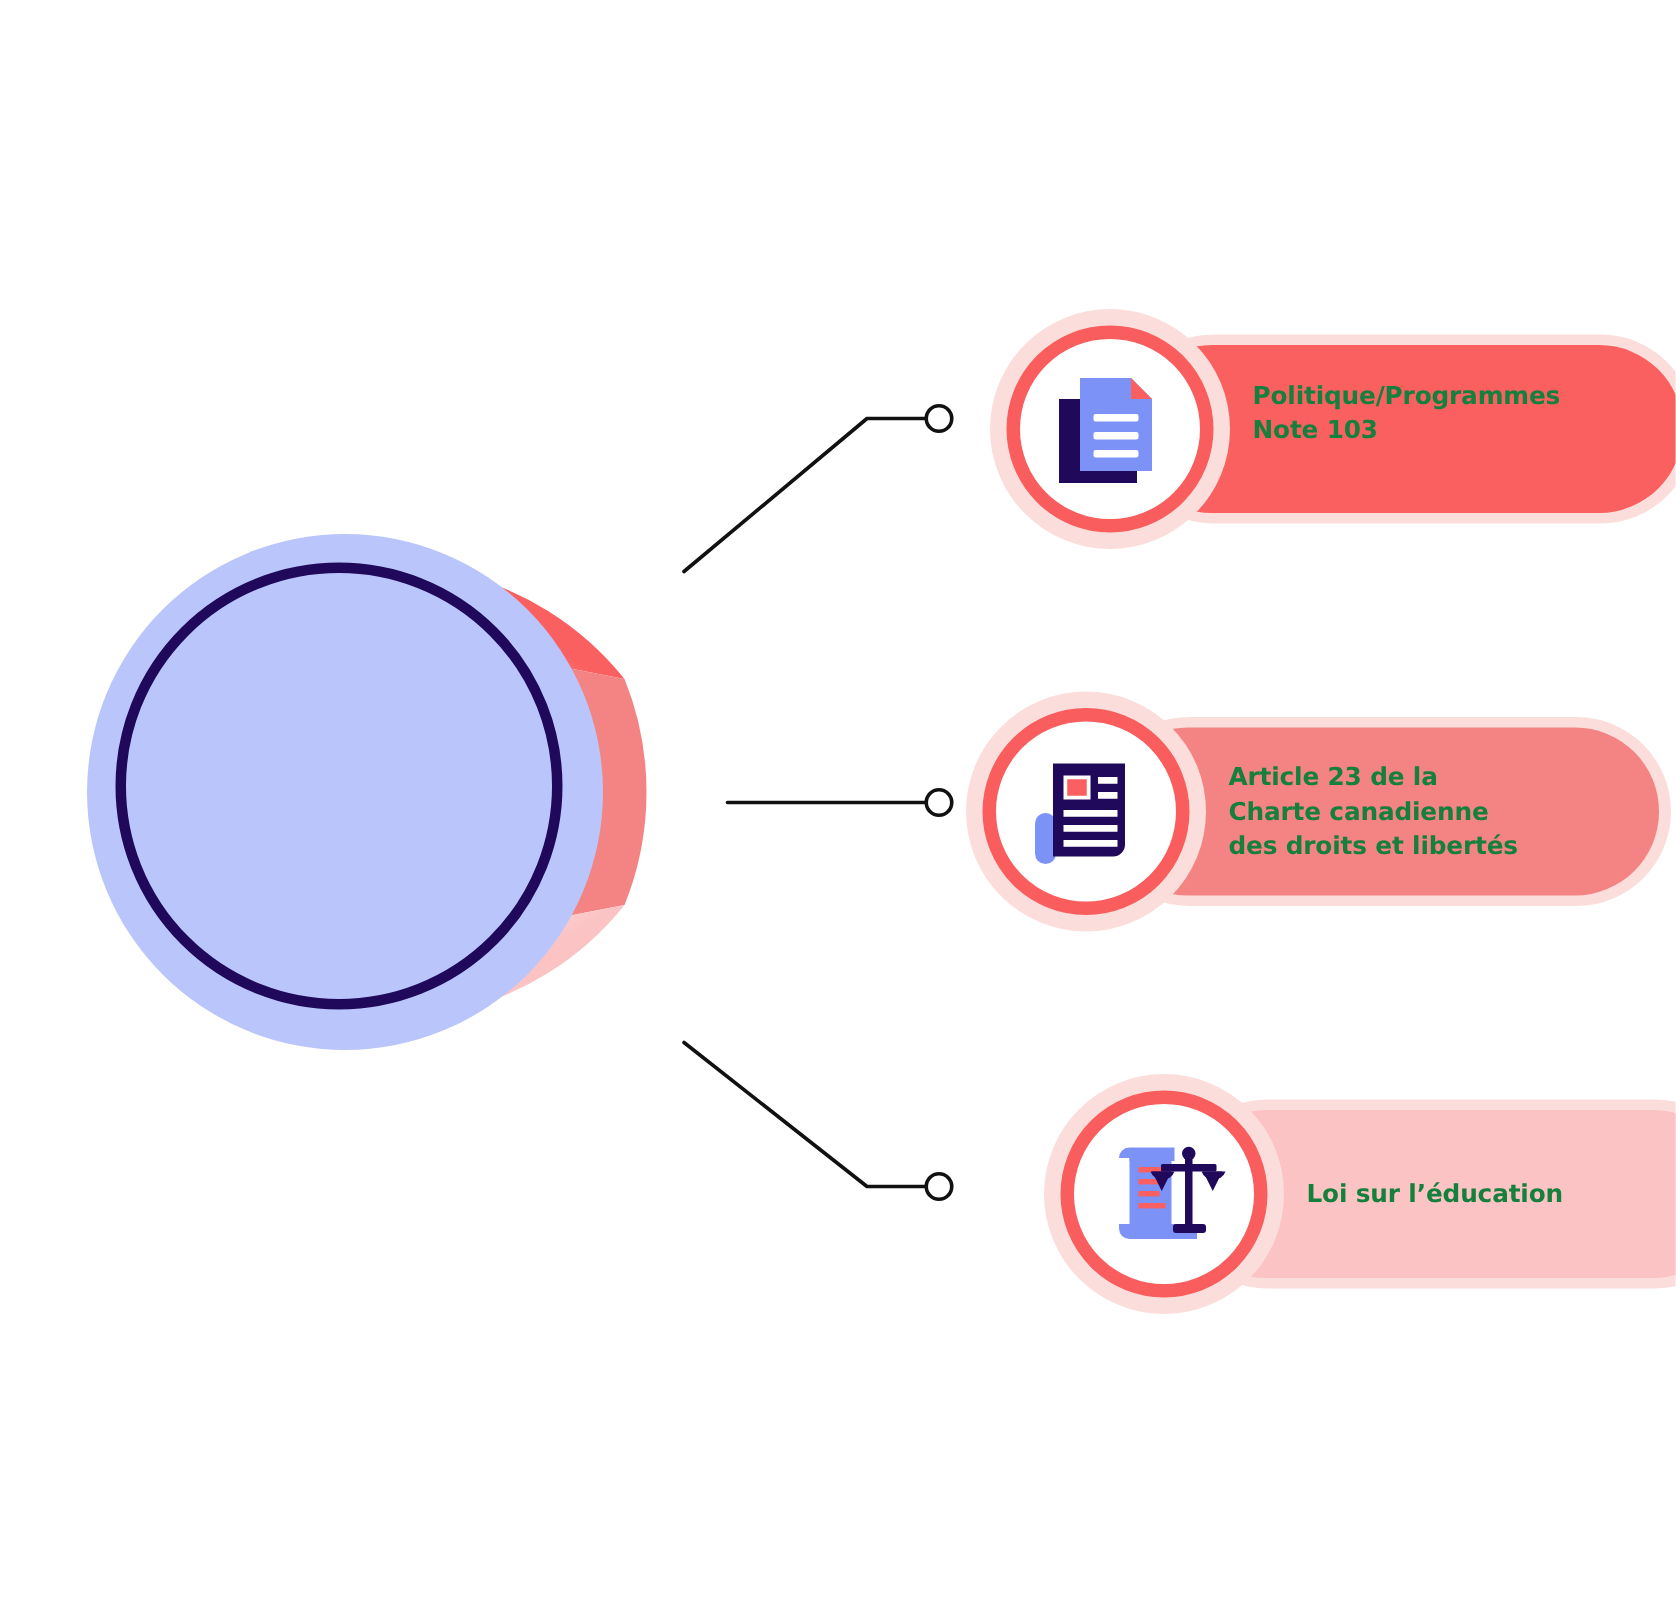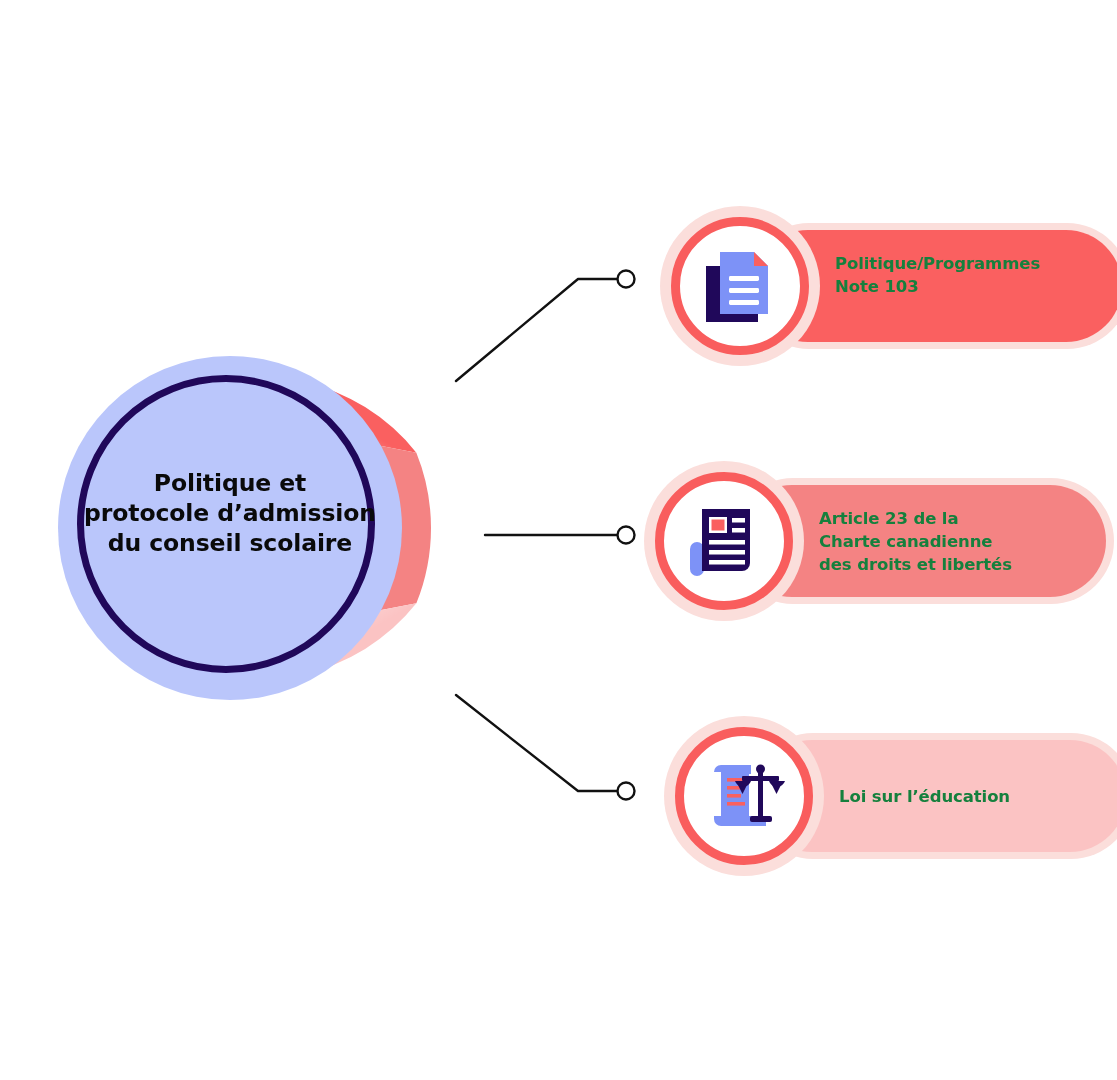--- a/index.html
+++ b/index.html
@@ -144,21 +144,21 @@
     position: absolute;
     left: 38px;
     top: 38px;
     width: 84px;
     height: 84px;
   }
 
   
   #branch-0 { left: 660px; top: 206px; width: 410px; }
   #branch-1 { left: 644px; top: 461px; width: 410px; }
-  #branch-2 { left: 664px; top: 716px; width: 410px; }
+  #branch-2 { left: 696px; top: 716px; width: 410px; }
 </style>
 </head>
 <body>
 
 <div id="stage">
 
   <svg class="arc-layer" viewBox="0 0 420 344" width="420" height="344">
     <defs>
       <linearGradient id="agTop" x1="0" y1="1" x2="1" y2="0">
         <stop offset="0%" stop-color="#FFFFFF" stop-opacity="0.55"></stop>
@@ -186,25 +186,20 @@
 
     <g>
       <path d="M 358.35 247.34 A 201 201 0 0 1 243.47 318.58 L 237.89 282.94 A 163 163 0 0 0 265.11 265.24 Z" fill="#FBC3C3"></path>
       <path d="M 358.35 247.34 A 201 201 0 0 1 243.47 318.58 L 237.89 282.94 A 163 163 0 0 0 265.11 265.24 Z" fill="url(#agBot)"></path>
     </g>
   </svg>
 
   <div class="hub">
     <div class="hub-disc"></div>
     <div class="hub-ring"></div>
-    <div class="hub-label">
-      <span class="ln">Politique et</span>
-      <span class="ln">protocole d’admission</span>
-      <span class="ln">du conseil scolaire</span>
-    </div>
   </div>
 
   <svg class="connectors" viewBox="0 0 1117 1080" width="1117" height="1080">
 
     <polyline points="456,381 578,279 618,279" fill="none" stroke="#111111" stroke-width="2.4" stroke-linecap="round" stroke-linejoin="round"></polyline>
     <circle cx="626" cy="279" r="8.5" fill="#FFFFFF" stroke="#111111" stroke-width="2.4"></circle>
 
     <polyline points="485,535 618,535" fill="none" stroke="#111111" stroke-width="2.4" stroke-linecap="round" stroke-linejoin="round"></polyline>
     <circle cx="626" cy="535" r="8.5" fill="#FFFFFF" stroke="#111111" stroke-width="2.4"></circle>
 

